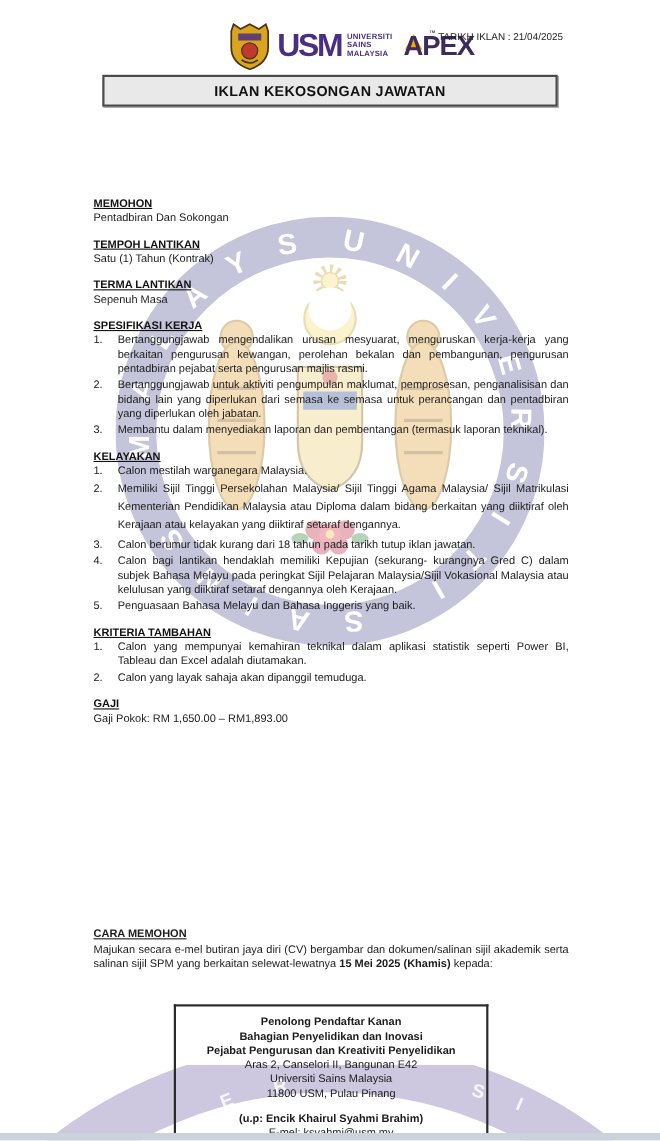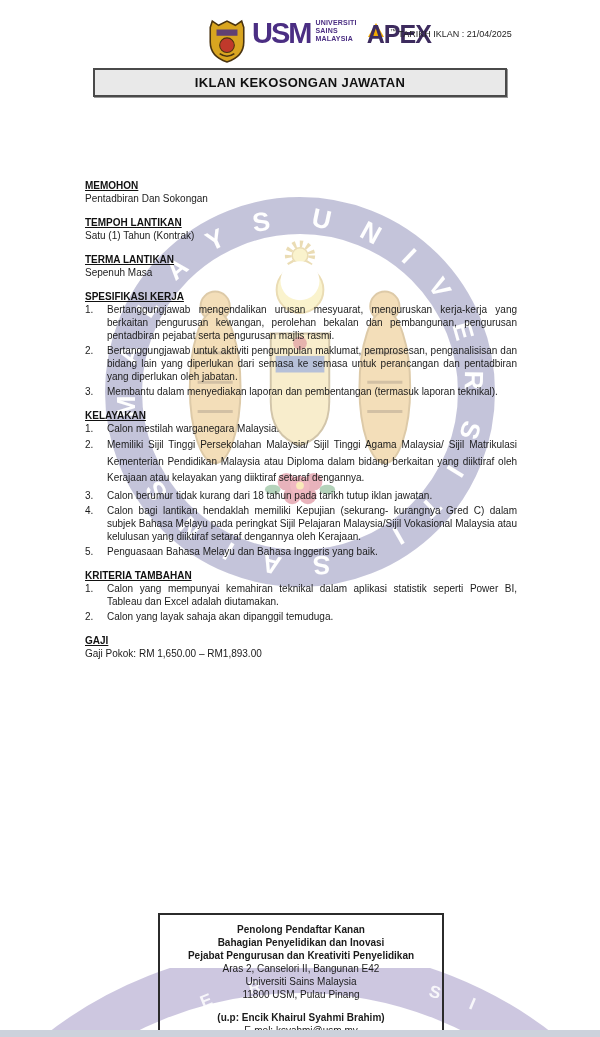--- a/index.html
+++ b/index.html
@@ -5,21 +5,21 @@
   * { margin:0; padding:0; box-sizing:border-box; }
   html,body { background:#ffffff; }
   .page {
     position:relative; width:600px; height:1037px; overflow:hidden;
     background:#ffffff; font-family:"Liberation Sans", sans-serif; color:#1b1b1b;
   }
   
   .wm-main { position:absolute; left:105px; top:197px; width:390px; height:390px; opacity:.38; z-index:0; }
   .wm-bottom { position:absolute; left:0; top:968px; width:600px; height:69px; overflow:hidden; z-index:0; }
   
-  .logos { position:absolute; left:206px; top:19px; height:46px; display:flex; z-index:1; }
+  .logos { position:absolute; left:206px; top:19px; height:46px; display:flex; align-items:center; z-index:1; }
   .crest { width:42px; height:44px; }
   .usm-word { font-size:29px; font-weight:800; color:#4b2e83; letter-spacing:-2px; margin-left:4px; line-height:1; }
   .usm-stack { margin-left:5px; font-size:7px; font-weight:700; color:#4b2e83; line-height:8px; letter-spacing:.2px; }
   .apex { position:relative; margin-left:10px; height:30px; display:flex; align-items:center; }
   .apex-tri { position:absolute; left:1px; top:4px; width:0; height:0;
     border-left:8px solid transparent; border-right:8px solid transparent; border-bottom:14px solid #f2a900; }
   .apex-text { position:relative; font-size:25px; font-weight:800; color:#3d2b5e; letter-spacing:-1px; line-height:1; }
   .tarikh { position:absolute; left:390px; top:28px; font-size:9px; color:#222; z-index:1; white-space:nowrap; }
   .tarikh sup { font-size:6px; }
   .banner {
@@ -217,20 +217,24 @@
     </div>
 
     <div class="sec sec-gaji">
       <h3>GAJI</h3>
       <div>Gaji Pokok: RM 1,650.00 – RM1,893.00</div>
     </div>
 
 
   </div>
 
+  <div class="cara">
+    <h3>CARA MEMOHON</h3>
+    <p><span>Majukan secara e-mel butiran jaya diri (CV) bergambar dan dokumen/salinan sijil akademik serta salinan sijil SPM yang berkaitan selewat-lewatnya </span><b>15 Mei 2025 (Khamis)</b><span> kepada:</span></p>
+  </div>
 
   <div class="addr-box">
     <div class="b">Penolong Pendaftar Kanan</div>
     <div class="b">Bahagian Penyelidikan dan Inovasi</div>
     <div class="b">Pejabat Pengurusan dan Kreativiti Penyelidikan</div>
     <div>Aras 2, Canselori II, Bangunan E42</div>
     <div>Universiti Sains Malaysia</div>
     <div>11800 USM, Pulau Pinang</div>
     <div class="addr-attn">(u.p: Encik Khairul Syahmi Brahim)</div>
     <div>E-mel: ksyahmi@usm.my</div>

